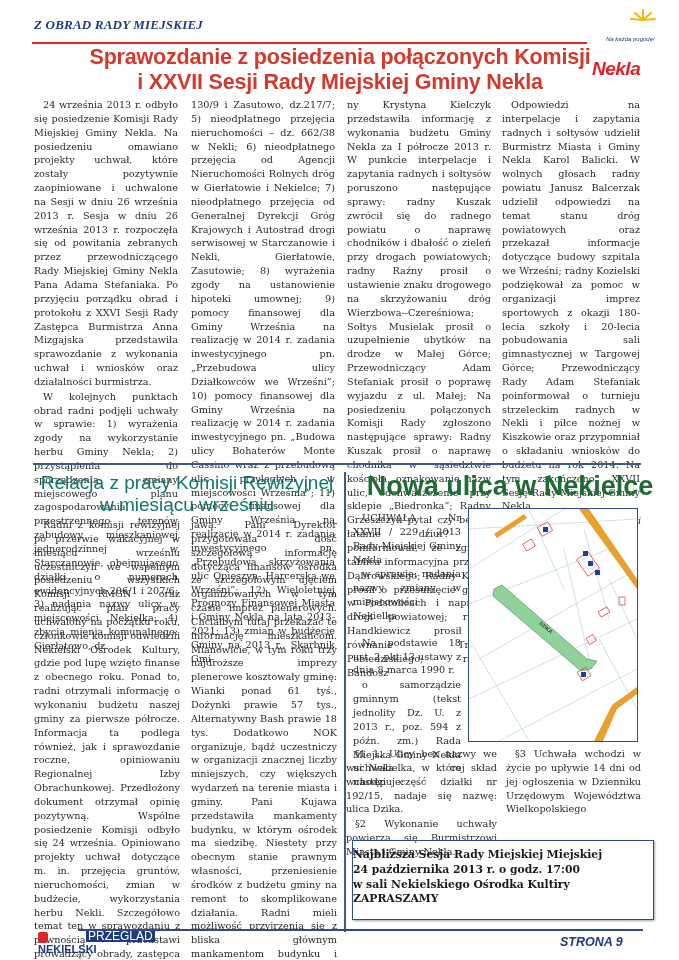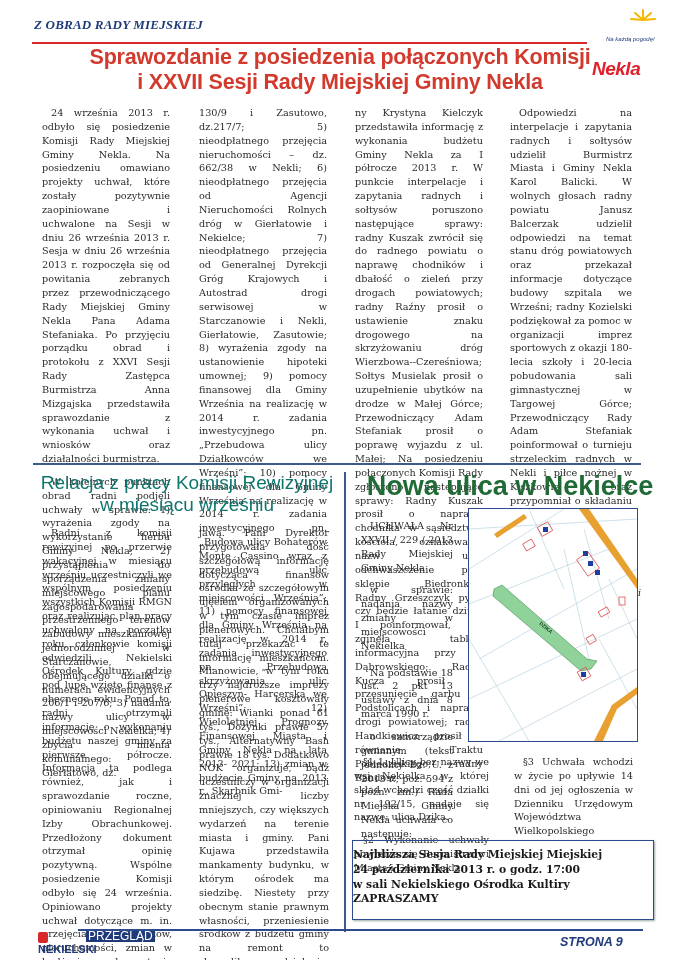--- a/index.html
+++ b/index.html
@@ -6,21 +6,21 @@
   body { width:679px; height:960px; position:relative; overflow:hidden; font-family:"DejaVu Serif", serif; color:#2a2a2a; }
   .abs { position:absolute; }
   .section-label { left:34px; top:17px; font-family:"Liberation Serif", serif; font-style:italic; font-weight:bold; font-size:13px; color:#1f3a7a; letter-spacing:0.2px; }
   .header-rule { left:32px; top:42px; width:555px; height:2px; background:#d8282a; }
   .logo { left:584px; top:8px; width:88px; height:40px; }
   .logo-word { position:absolute; left:8px; top:6px; font-family:"Liberation Sans", sans-serif; font-style:italic; font-weight:bold; font-size:19px; color:#e0202a; letter-spacing:-0.5px;margin-top:44px; }
   .logo-tag { position:absolute; left:22px; top:28px; font-family:"Liberation Sans", sans-serif; font-style:italic; font-size:6px; color:#1f3a7a; }
   .logo-sun { position:absolute; left:44px; top:0px; width:30px; height:22px; }
   .title-main { left:40px; top:45px; width:600px; text-align:center; font-family:"Liberation Sans", sans-serif; font-weight:bold; font-size:21.5px; line-height:25px; color:#d23a2e; letter-spacing:-0.2px; }
   .col { font-size:9.7px; line-height:13.85px; text-align:justify; hyphens:manual; }
-  .col p { margin:9px; text-indent:9px; }
+  .col p { margin:1px; text-indent:9px; }
   .col p.noind { text-indent:0; }
   .sig { text-align:right; font-style:italic; }
   .rule-blue { height:2px; background:#3c5a8a; }
   .vrule { width:1.5px; background:#3c5a8a; }
   .title-blue { left:28px; top:472px; width:318px; text-align:center; font-family:"Liberation Sans", sans-serif; font-weight:normal; font-size:19px; line-height:22px; color:#0f766e; }
   .title-green { left:355px; top:470px; width:310px; text-align:center; font-family:"Liberation Sans", sans-serif; font-weight:bold; font-size:27px; line-height:32px; color:#1f6a35; }
   .map-frame { left:468px; top:508px; width:168px; height:232px; border:1.5px solid #2c4a8c; background:#fff; overflow:hidden; }
   .notice { left:352px; top:840px; width:300px; height:78px; border:1.5px solid #2c4a8c; box-shadow:1px 1px 2px #9aa; text-align:left; font-weight:bold; font-size:10.8px; line-height:14.8px; color:#1a1a1a; }
   .notice .inner { padding-top:7px; }
   .footer-rule { left:78px; top:929px; width:565px; height:2px; background:#2c4a8c; }

